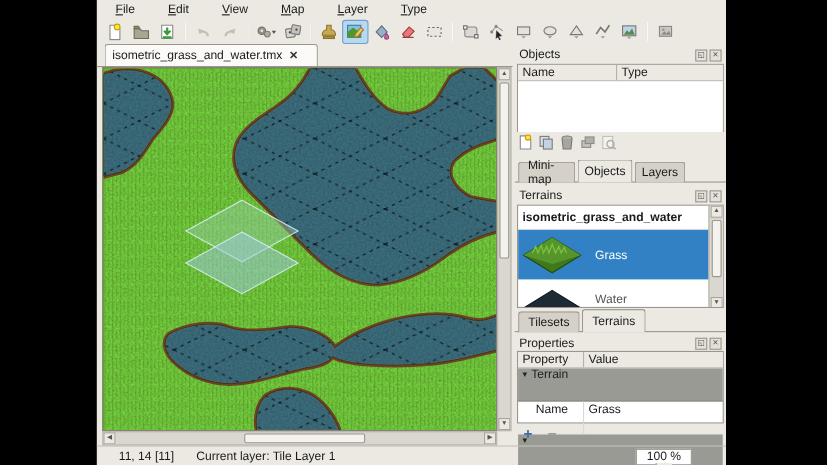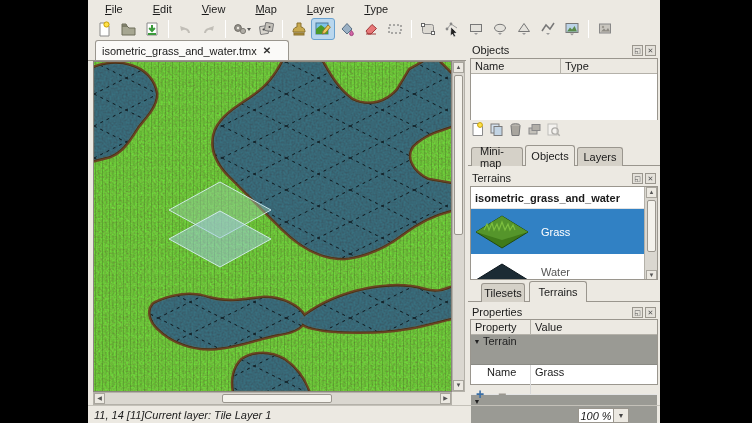--- a/index.html
+++ b/index.html
@@ -29,22 +29,22 @@
   .mapview svg { display:block; }
 
   
   .sb { position:absolute; background:#dad7d0; border:1px solid #b4b1a9; }
   .sb .arrow { position:absolute; background:#ece9e2; border:1px solid #a8a59d; color:#555; font-size:6px; line-height:9px; text-align:center; }
   .sb .thumb { position:absolute; background:#f4f2ec; border:1px solid #9a968e; border-radius:2px; }
   .vsb { width:13px; } .vsb .arrow { left:0; width:11px; height:11px; }
   .hsb { height:13px; } .hsb .arrow { top:0; width:11px; height:11px; }
 
   
-  .statusbar { position:absolute; left:0; top:405px; width:100%; height:18px; border-top:1px solid #c4c1b9; display:flex; align-items:center; padding-left:6px; gap:0;font-style:italic; }
-  .zoombox { position:absolute; left:490px; top:2px; width:51px; height:15px; background:#fff; border:1px solid #9a968e; display:flex; align-items:center; }
+  .statusbar { position:absolute; left:0; top:405px; width:100%; height:18px; border-top:1px solid #c4c1b9; display:flex; align-items:center; padding-left:20px; gap:20px; }
+  .zoombox { position:absolute; left:490px; top:2px; width:51px; height:15px; background:#fff; border:1px solid #9a968e; display:flex; align-items:center;flex-direction:column; }
   .zoombox .zval { flex:1; text-align:center; }
   .zoombox .zbtn { width:15px; height:100%; background:#ece9e2; border-left:1px solid #9a968e; font-size:7px; color:#444; text-align:center; line-height:13px; }
 
   
   .dock-title { position:absolute; left:384px; width:184px; height:14px; display:flex; align-items:center; }
   .dock-title .t { flex:1; }
   .winbtn { width:11px; height:11px; border:1px solid #9a968e; background:#e4e1da; margin-left:2px; font-size:7px; line-height:9px; text-align:center; color:#555; }
   .panel { position:absolute; background:#fff; border:1px solid #9a968e; }
   .hdr-row { display:flex; height:15px; background:#ece9e2; border-bottom:1px solid #b4b1a9; }
   .hdr-cell { padding:1px 4px; border-right:1px solid #b4b1a9; }
@@ -422,21 +422,21 @@
       </div>
     </div>
     <div class="sb vsb" style="right:0; top:0; height:94px; border:none; border-left:1px solid #b4b1a9;">
       <div class="arrow" style="top:0; left:1px;">▲</div>
       <div class="thumb" style="left:2px; width:9px; top:13px; height:52px;"></div>
       <div class="arrow" style="bottom:0; left:1px;">▼</div>
     </div>
   </div>
   <div class="tabline" style="top:301px;"></div>
   <div class="mini-tabs" style="left:380px; top:281px; width:192px;">
-    <div class="mtab" style="left:13px; width:44px;">
+    <div class="mtab" style="left:3px; width:56px;">
         <span>Tilesets</span>
       </div>
     <div class="mtab active" style="left:61px; width:58px;">
         <span>Terrains</span>
       </div>
   </div>
 
   <div class="dock-title" style="top:305px;">
     <span class="t">Properties</span>
     <span class="winbtn">◱</span>

